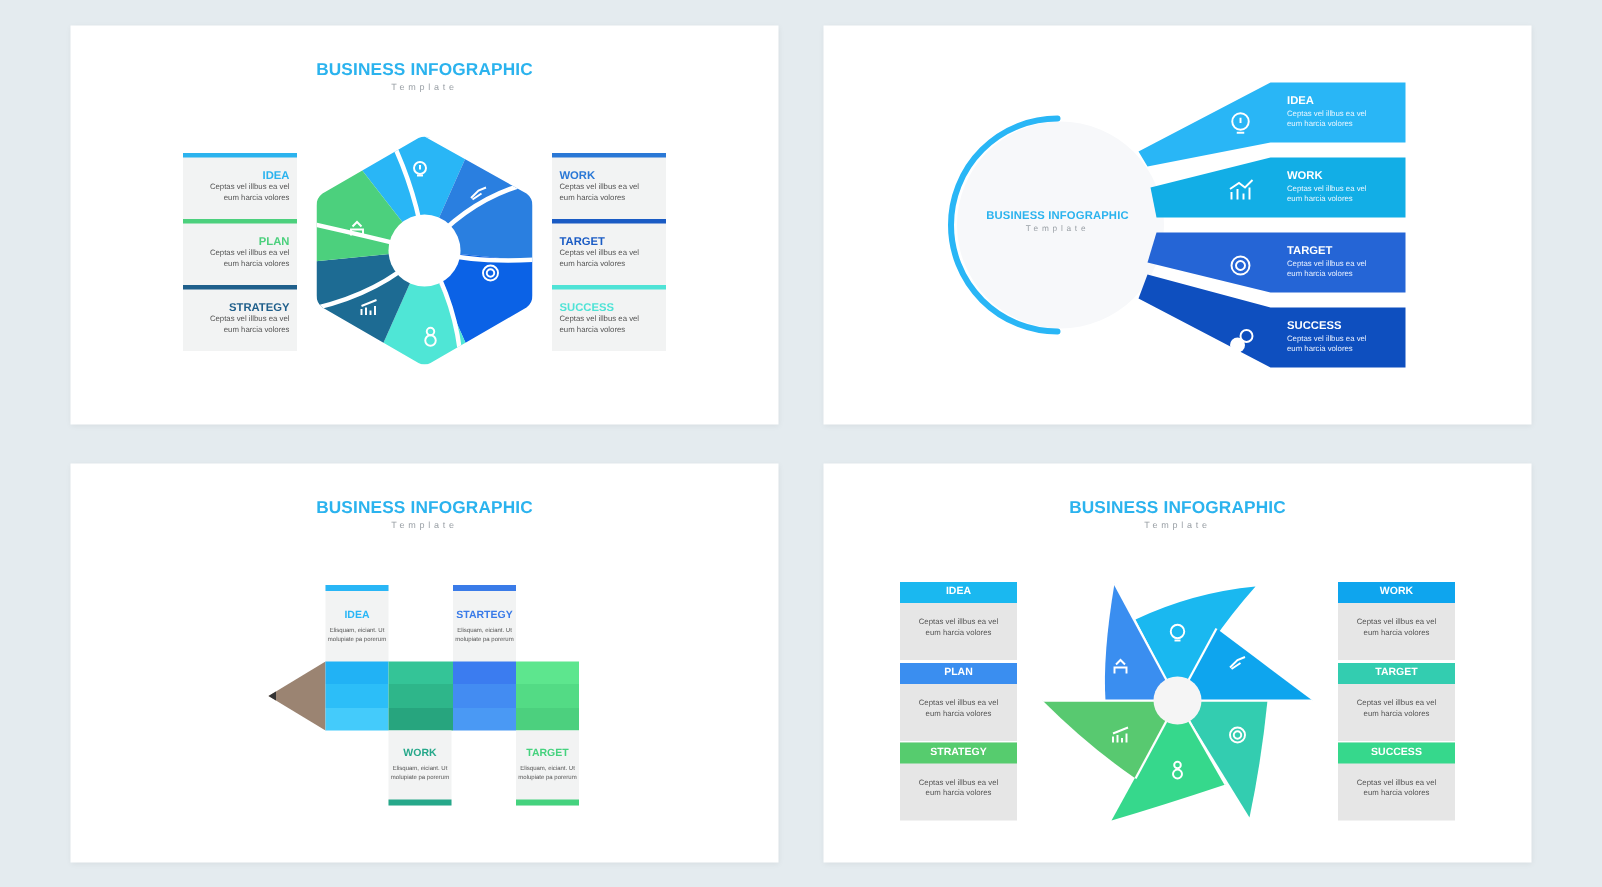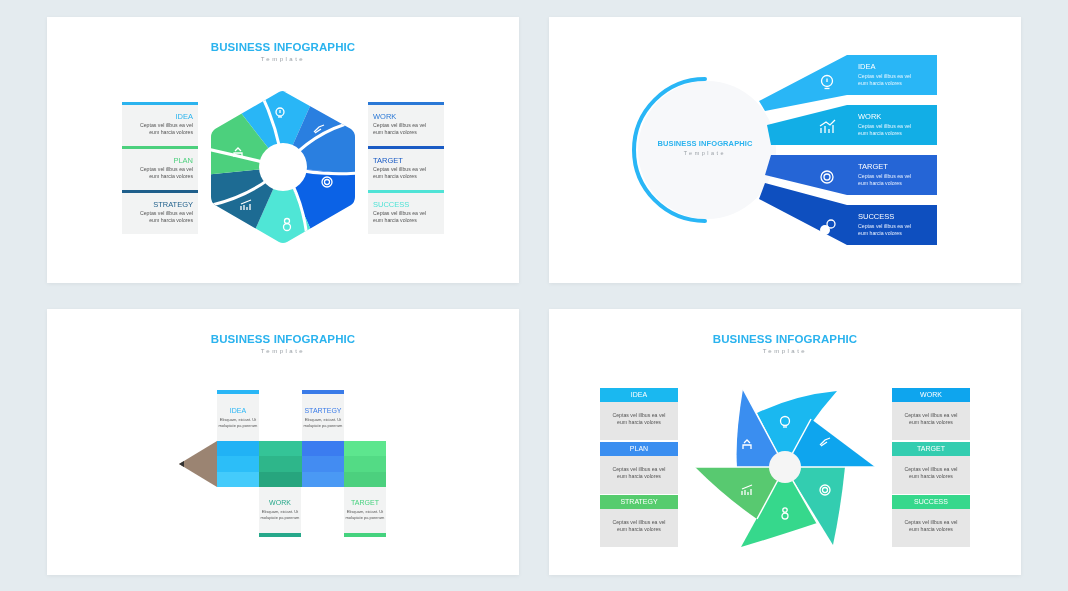--- a/index.html
+++ b/index.html
@@ -6,21 +6,21 @@
   body { width:1068px; height:591px; background:#e4ebef; position:relative; overflow:hidden; font-family:"Liberation Sans", sans-serif; }
   .panel { position:absolute; background:#ffffff; box-shadow:0 1px 4px rgba(0,0,0,0.06); }
   .p1 { left:47px; top:17px; width:472px; height:266px; }
   .p2 { left:549px; top:17px; width:472px; height:266px; }
   .p3 { left:47px; top:309px; width:472px; height:266px; }
   .p4 { left:549px; top:309px; width:472px; height:266px; }
   .title { position:absolute; left:0; width:100%; text-align:center; font-weight:bold; font-size:11.5px; color:#2bb3ee; letter-spacing:0.1px; }
   .subtitle { position:absolute; left:0; width:100%; text-align:center; font-size:6px; color:#9aa0a6; letter-spacing:2.5px; }
   .card { position:absolute; background:#f2f3f3; }
   .card .bar { position:absolute; left:0; top:0; width:100%; height:3px; }
-  .lbl { position:absolute; font-weight:normal; font-size:7.5px; }
+  .lbl { position:absolute; font-weight:bold; font-size:7.5px; }
   .desc { position:absolute; font-size:5.2px; color:#555; line-height:7px; }
   svg { position:absolute; overflow:visible; }
   .ico { fill:none; stroke:#fff; stroke-width:1.3; }
 </style>
 </head>
 <body>
 
 <div class="panel p1">
   <div class="title" style="top:24px;">BUSINESS INFOGRAPHIC</div>
   <div class="subtitle" style="top:39px;">Template</div>

